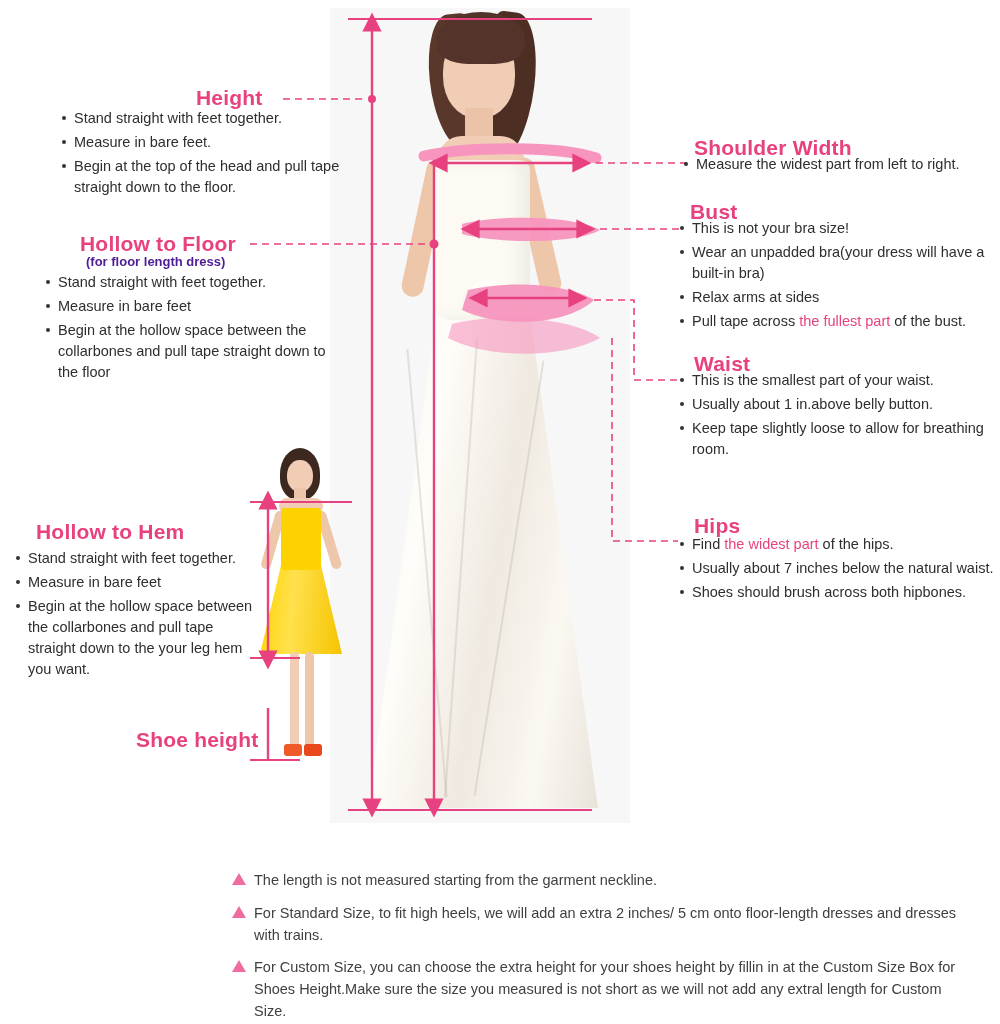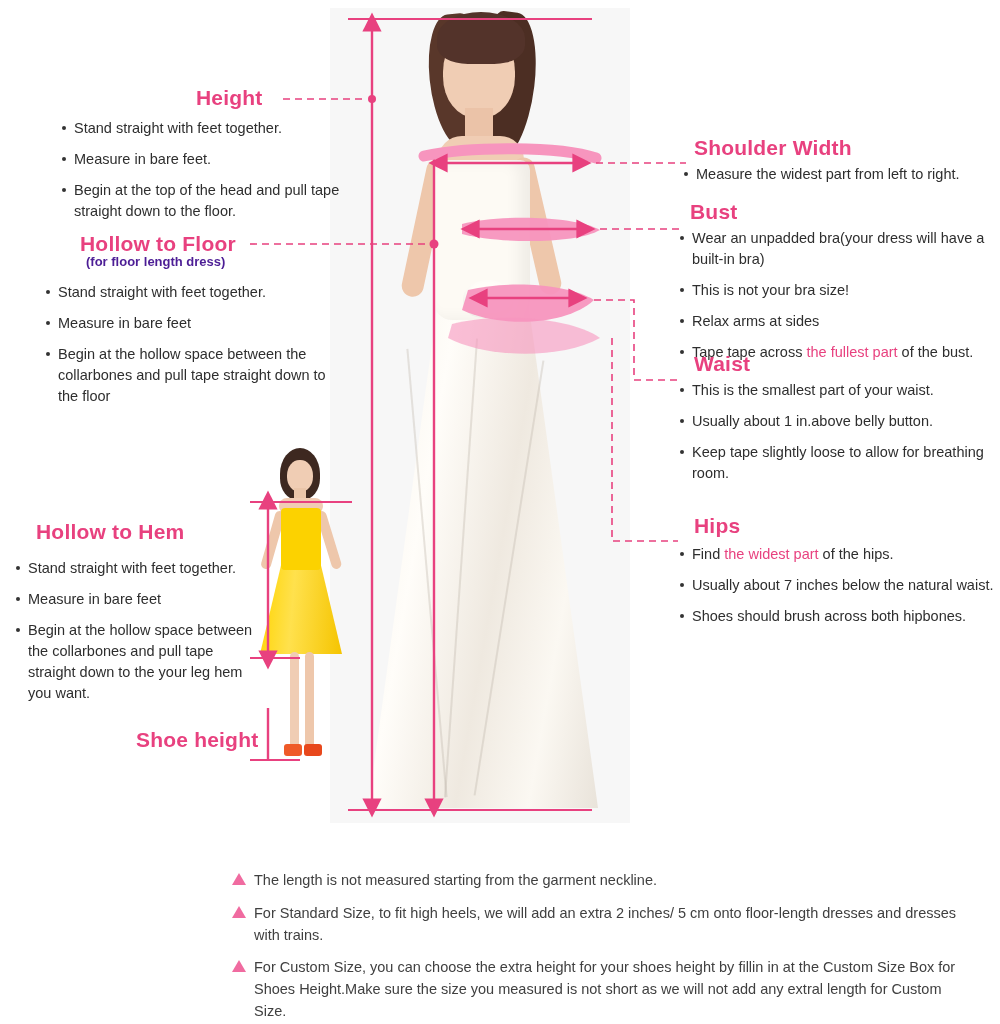--- a/index.html
+++ b/index.html
@@ -44,21 +44,20 @@
     margin: 0;
     padding: 0;
     font-size: 14.5px;
     color: #2e2e2e;
     line-height: 1.45;
   }
   ul.blist li {
     position: relative;
     padding-left: 14px;
     margin-bottom: 3px;
-    margin-top: 10px;
   }
   ul.blist li:before {
     content: "";
     position: absolute;
     left: 2px;
     top: 8px;
     width: 4px;
     height: 4px;
     background: #333;
     border-radius: 50%;
@@ -354,24 +353,24 @@
 
   <div class="abs heading" style="left:136px; top:720px;">Shoe height</div>
 
   <div class="abs heading" style="left:694px; top:128px;">Shoulder Width</div>
   <ul class="blist abs" style="left:682px; top:146px; width:320px;">
     <li>Measure the widest part from left to right.</li>
   </ul>
 
   <div class="abs heading" style="left:690px; top:192px;">Bust</div>
   <ul class="blist abs" style="left:678px; top:210px; width:322px;">
+    <li>This is not your bra size!</li>
     <li>Wear an unpadded bra(your dress will have a built-in bra)</li>
-    <li>This is not your bra size!</li>
     <li>Relax arms at sides</li>
-    <li><span>Tape tape across </span><span class="pinktext">the fullest part</span><span> of the bust.</span></li>
+    <li><span>Pull tape across </span><span class="pinktext">the fullest part</span><span> of the bust.</span></li>
   </ul>
 
   <div class="abs heading" style="left:694px; top:344px;">Waist</div>
   <ul class="blist abs" style="left:678px; top:362px; width:320px;">
     <li>This is the smallest part of your waist.</li>
     <li>Usually about 1 in.above belly button.</li>
     <li>Keep tape slightly loose to allow for breathing room.</li>
   </ul>
 
   <div class="abs heading" style="left:694px; top:506px;">Hips</div>

